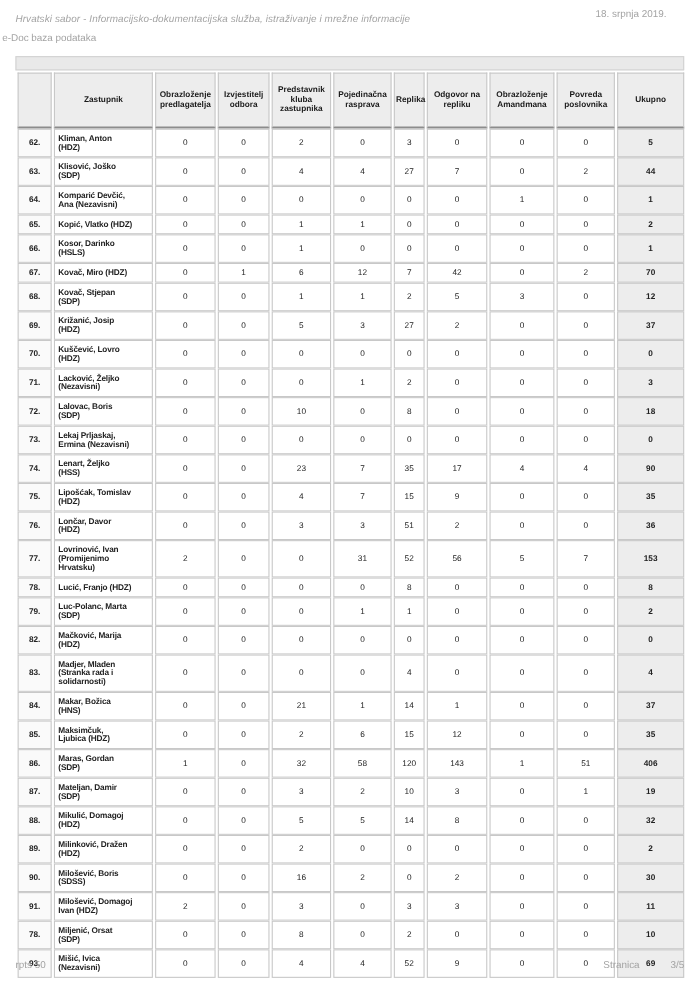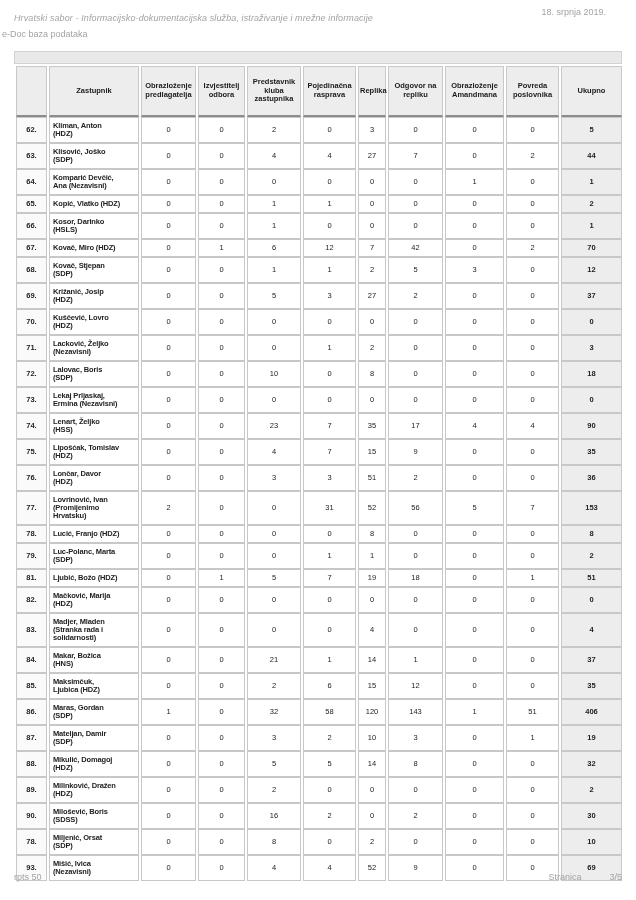--- a/index.html
+++ b/index.html
@@ -337,33 +337,20 @@
           <td class="val">0</td>
           <td class="val">0</td>
           <td class="val">1</td>
           <td class="val">1</td>
           <td class="val">0</td>
           <td class="val">0</td>
           <td class="val">0</td>
           <td class="total">2</td>
         </tr>
         <tr>
-          <td class="num">81.</td>
-          <td class="name">Ljubić, Božo (HDZ)</td>
-          <td class="val">0</td>
-          <td class="val">1</td>
-          <td class="val">5</td>
-          <td class="val">7</td>
-          <td class="val">19</td>
-          <td class="val">18</td>
-          <td class="val">0</td>
-          <td class="val">1</td>
-          <td class="total">51</td>
-        </tr>
-        <tr>
           <td class="num">82.</td>
           <td class="name">Mačković, Marija (HDZ)</td>
           <td class="val">0</td>
           <td class="val">0</td>
           <td class="val">0</td>
           <td class="val">0</td>
           <td class="val">0</td>
           <td class="val">0</td>
           <td class="val">0</td>
           <td class="val">0</td>
@@ -465,20 +452,33 @@
           <td class="name">Milošević, Boris (SDSS)</td>
           <td class="val">0</td>
           <td class="val">0</td>
           <td class="val">16</td>
           <td class="val">2</td>
           <td class="val">0</td>
           <td class="val">2</td>
           <td class="val">0</td>
           <td class="val">0</td>
           <td class="total">30</td>
+        </tr>
+        <tr>
+          <td class="num">91.</td>
+          <td class="name">Milošević, Domagoj Ivan (HDZ)</td>
+          <td class="val">2</td>
+          <td class="val">0</td>
+          <td class="val">3</td>
+          <td class="val">0</td>
+          <td class="val">3</td>
+          <td class="val">3</td>
+          <td class="val">0</td>
+          <td class="val">0</td>
+          <td class="total">11</td>
         </tr>
         <tr>
           <td class="num">78.</td>
           <td class="name">Miljenić, Orsat (SDP)</td>
           <td class="val">0</td>
           <td class="val">0</td>
           <td class="val">8</td>
           <td class="val">0</td>
           <td class="val">2</td>
           <td class="val">0</td>

